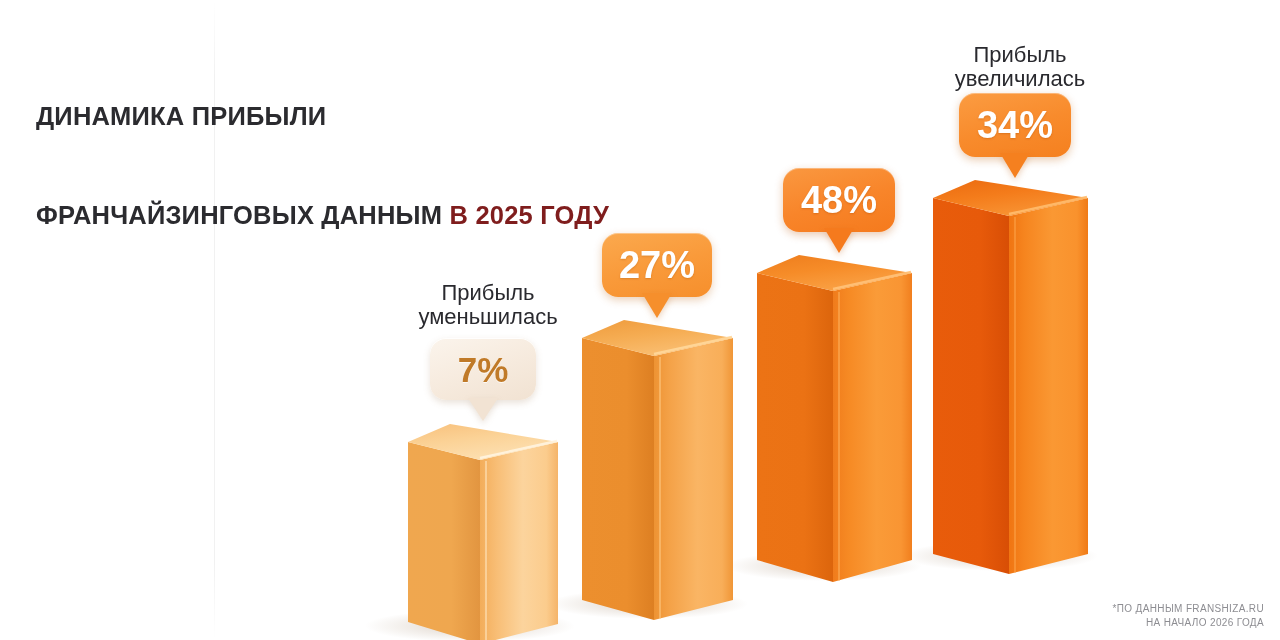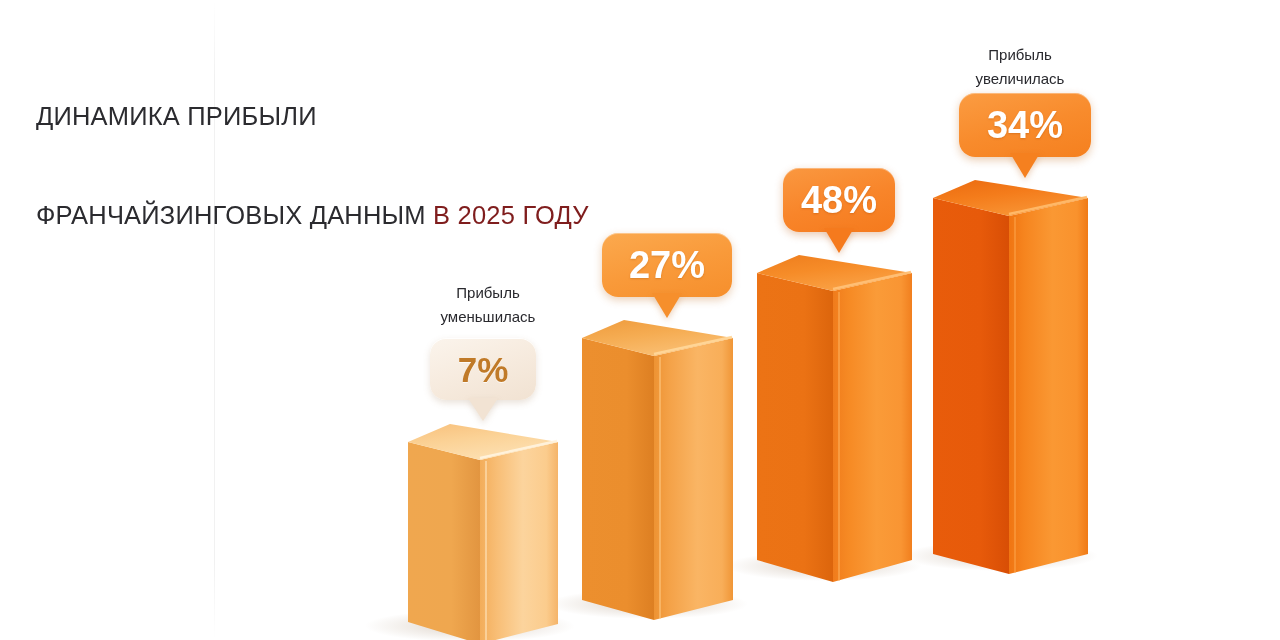--- a/index.html
+++ b/index.html
@@ -16,42 +16,42 @@
 
   
   .panel-seam{
     position:absolute;left:214px;top:0;width:1px;height:640px;
     background:linear-gradient(to bottom,rgba(0,0,0,0) 0%,rgba(0,0,0,.055) 12%,rgba(0,0,0,.055) 88%,rgba(0,0,0,0) 100%);
   }
 
   
   .title{
     position:absolute;left:36px;top:34px;
-    font-size:25.5px;font-weight:normal;letter-spacing:.2px;
+    font-size:25.5px;font-weight:bold;letter-spacing:.2px;
     line-height:33px;color:#2b2b2f;white-space:pre;
   }
   .title .l1,.title .l2{display:block;}
   .title .accent{color:#7f1d1d;}
 
   
   .footnote{
     position:absolute;right:16px;bottom:10px;
     text-align:right;font-size:10px;line-height:14px;
     letter-spacing:.35px;color:#8d8d92;text-transform:uppercase;
   }
   .footnote span{display:block;}
 
   
   .chart{position:absolute;left:0;top:0;width:1280px;height:640px;}
   .barsvg{position:absolute;left:0;top:0;width:1280px;height:640px;}
 
   
   .cat-label{
     position:absolute;text-align:center;
-    font-size:15px;line-height:24px;color:#29292e;
+    font-size:22px;line-height:24px;color:#29292e;
     white-space:pre-line;
   }
 
   
   .bubble{
     position:absolute;
     display:flex;align-items:center;justify-content:center;
     border-radius:16px;
     font-weight:bold;
     box-sizing:border-box;
@@ -239,30 +239,34 @@
     <div class="cat-label" style="left:393px;top:281px;width:190px;">Прибыль
 уменьшилась</div>
     <div class="cat-label" style="left:930px;top:43px;width:180px;">Прибыль
 увеличилась</div>
 
     <div class="bubble bub-1" style="left:430px;top:338px;width:106px;height:62px;">
       <span class="val" style="font-size:35px;">7%</span>
       <span class="tail"></span>
     </div>
 
-    <div class="bubble bub-2" style="left:602px;top:233px;width:130px;height:64px;">
+    <div class="bubble bub-2" style="left:602px;top:233px;width:110px;height:64px;">
       <span class="val" style="font-size:38px;">27%</span>
       <span class="tail"></span>
     </div>
 
     <div class="bubble bub-3" style="left:783px;top:168px;width:112px;height:64px;">
       <span class="val" style="font-size:38px;">48%</span>
       <span class="tail"></span>
     </div>
 
-    <div class="bubble bub-4" style="left:959px;top:93px;width:132px;height:64px;">
+    <div class="bubble bub-4" style="left:959px;top:93px;width:112px;height:64px;">
       <span class="val" style="font-size:38px;">34%</span>
       <span class="tail"></span>
     </div>
   </div>
 
+  <div class="footnote">
+    <span>*ПО ДАННЫМ FRANSHIZA.RU</span>
+    <span>НА НАЧАЛО 2026 ГОДА</span>
+  </div>
 
 </div>
 
 </body></html>

